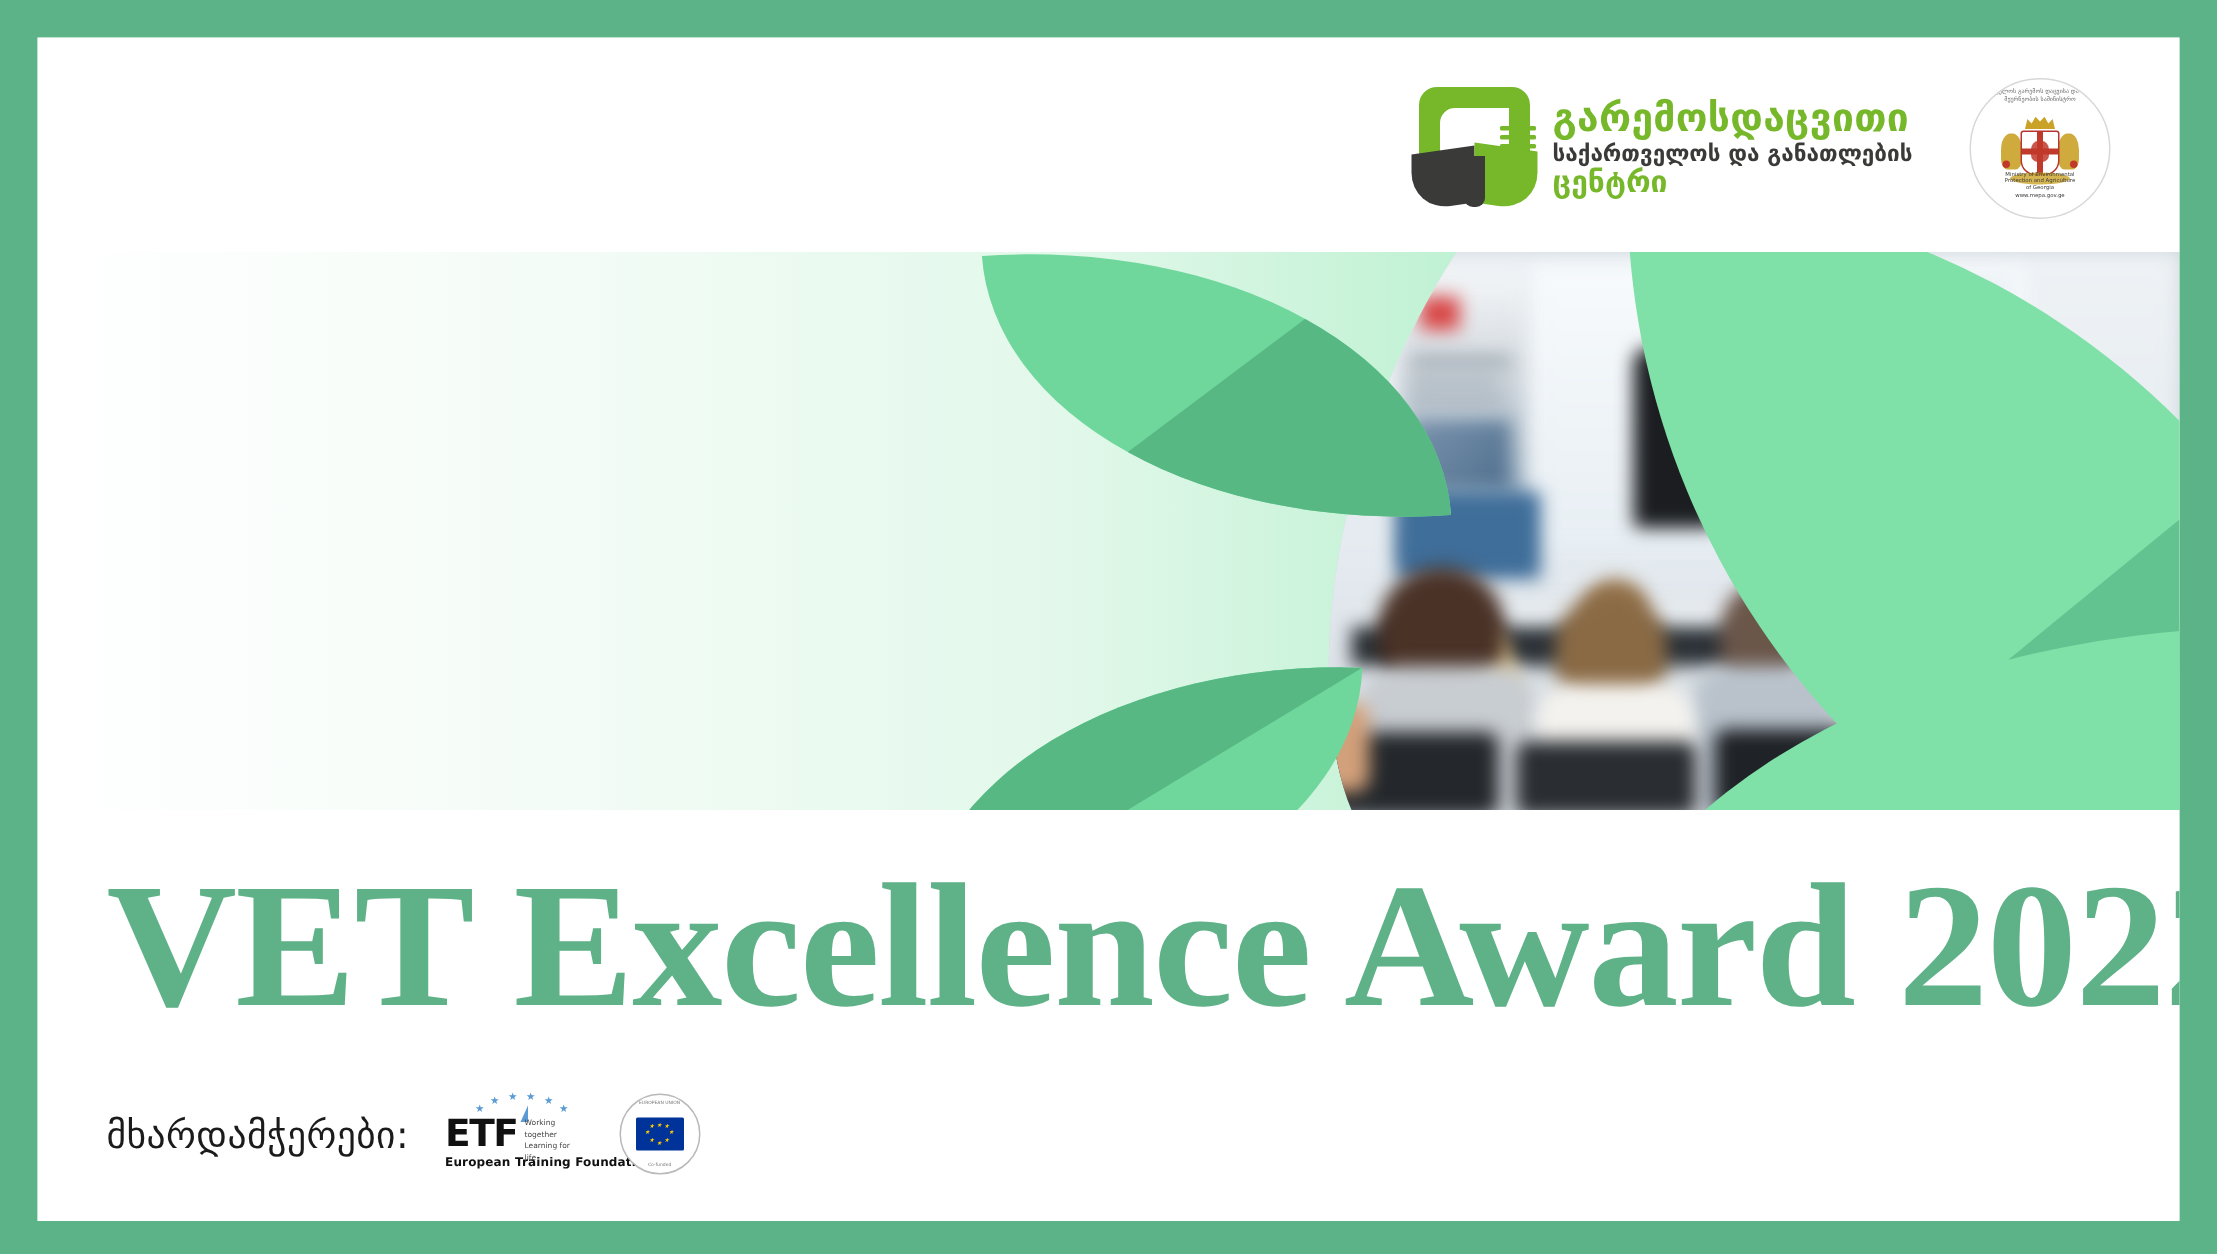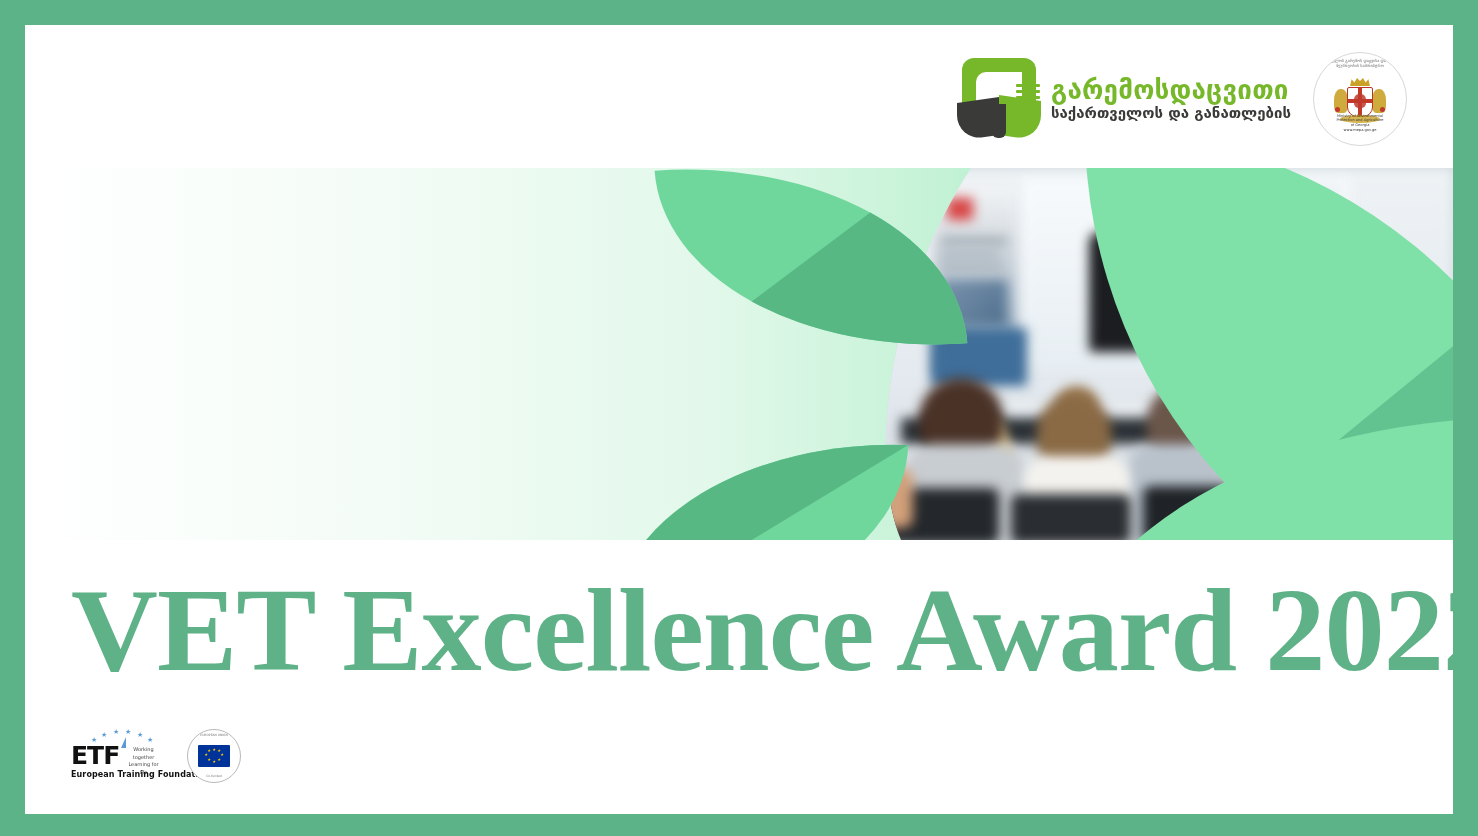--- a/index.html
+++ b/index.html
@@ -20,21 +20,21 @@
     overflow:hidden;
   }
 
   
   .logobar{
     position:absolute;left:0;top:0;width:1428px;height:143px;
     background:#ffffff;
   }
   .logo-group{
     position:absolute;right:46px;top:27px;
-    display:flex;align-items:center;gap:22px;
+    display:flex;align-items:center;gap:38px;
   }
 
   
   .eiec{display:flex;align-items:center;gap:9px;}
   .eiec-mark{position:relative;width:86px;height:86px;}
   .eiec-mark .sq{
     position:absolute;left:6px;top:2px;width:74px;height:52px;
     background:#76B82A;border-radius:12px 12px 0 0;
   }
   .eiec-mark .sq-notch{
@@ -246,21 +246,21 @@
 
   
   .supporters{
     position:absolute;left:46px;top:188px;
     display:flex;align-items:center;gap:24px;
   }
   .sup-label{
     font-family:"DejaVu Sans", sans-serif;
     font-size:25px;color:#1b1b1b;letter-spacing:.3px;
   }
-  .etf{position:relative;width:92px;height:56px;text-align:center;}
+  .etf{position:relative;width:92px;height:56px;}
   .etf-stars{position:absolute;left:16px;top:0;width:72px;height:16px;}
   .etf-stars span{
     position:absolute;color:#5B9BD5;font-size:7px;line-height:7px;
   }
   .etf-word{
     position:absolute;left:0;top:13px;
     font-family:"DejaVu Sans", sans-serif;font-weight:bold;
     font-size:25px;color:#111;letter-spacing:-1px;
   }
   .etf-tag{
@@ -312,20 +312,21 @@
                 <i></i>
                 <i></i>
               </div>
             <div class="bookL"></div>
             <div class="bookR"></div>
             <div class="bookmid"></div>
           </div>
           <div class="eiec-text">
             <div class="eiec-l1">გარემოსდაცვითი</div>
             <div class="eiec-l2">საქართველოს და განათლების</div>
+            <div class="eiec-l3">ცენტრი</div>
           </div>
         </div>
 
         <div class="seal">
           <div class="ring-txt-top">საქართველოს გარემოს დაცვისა და სოფლის მეურნეობის სამინისტრო</div>
           <div class="crest">
             <div class="crown"></div>
             <div class="lion l"></div>
             <div class="lion r"></div>
             <div class="shield">
@@ -409,20 +410,21 @@
       <div class="leaf leaf2">
         <div class="half h-light"></div>
         <div class="half h-dark"></div>
       </div>
     </div>
 
     <div class="title-zone">
       <div class="poster-title">VET Excellence Award 2022</div>
 
       <div class="supporters">
+        <div class="sup-label">მხარდამჭერები:</div>
 
         <div class="etf">
           <div class="etf-stars">
             <span style="left:4px;top:8px;">★</span>
             <span style="left:14px;top:3px;">★</span>
             <span style="left:26px;top:0px;">★</span>
             <span style="left:38px;top:0px;">★</span>
             <span style="left:50px;top:3px;">★</span>
             <span style="left:60px;top:8px;">★</span>
           </div>

